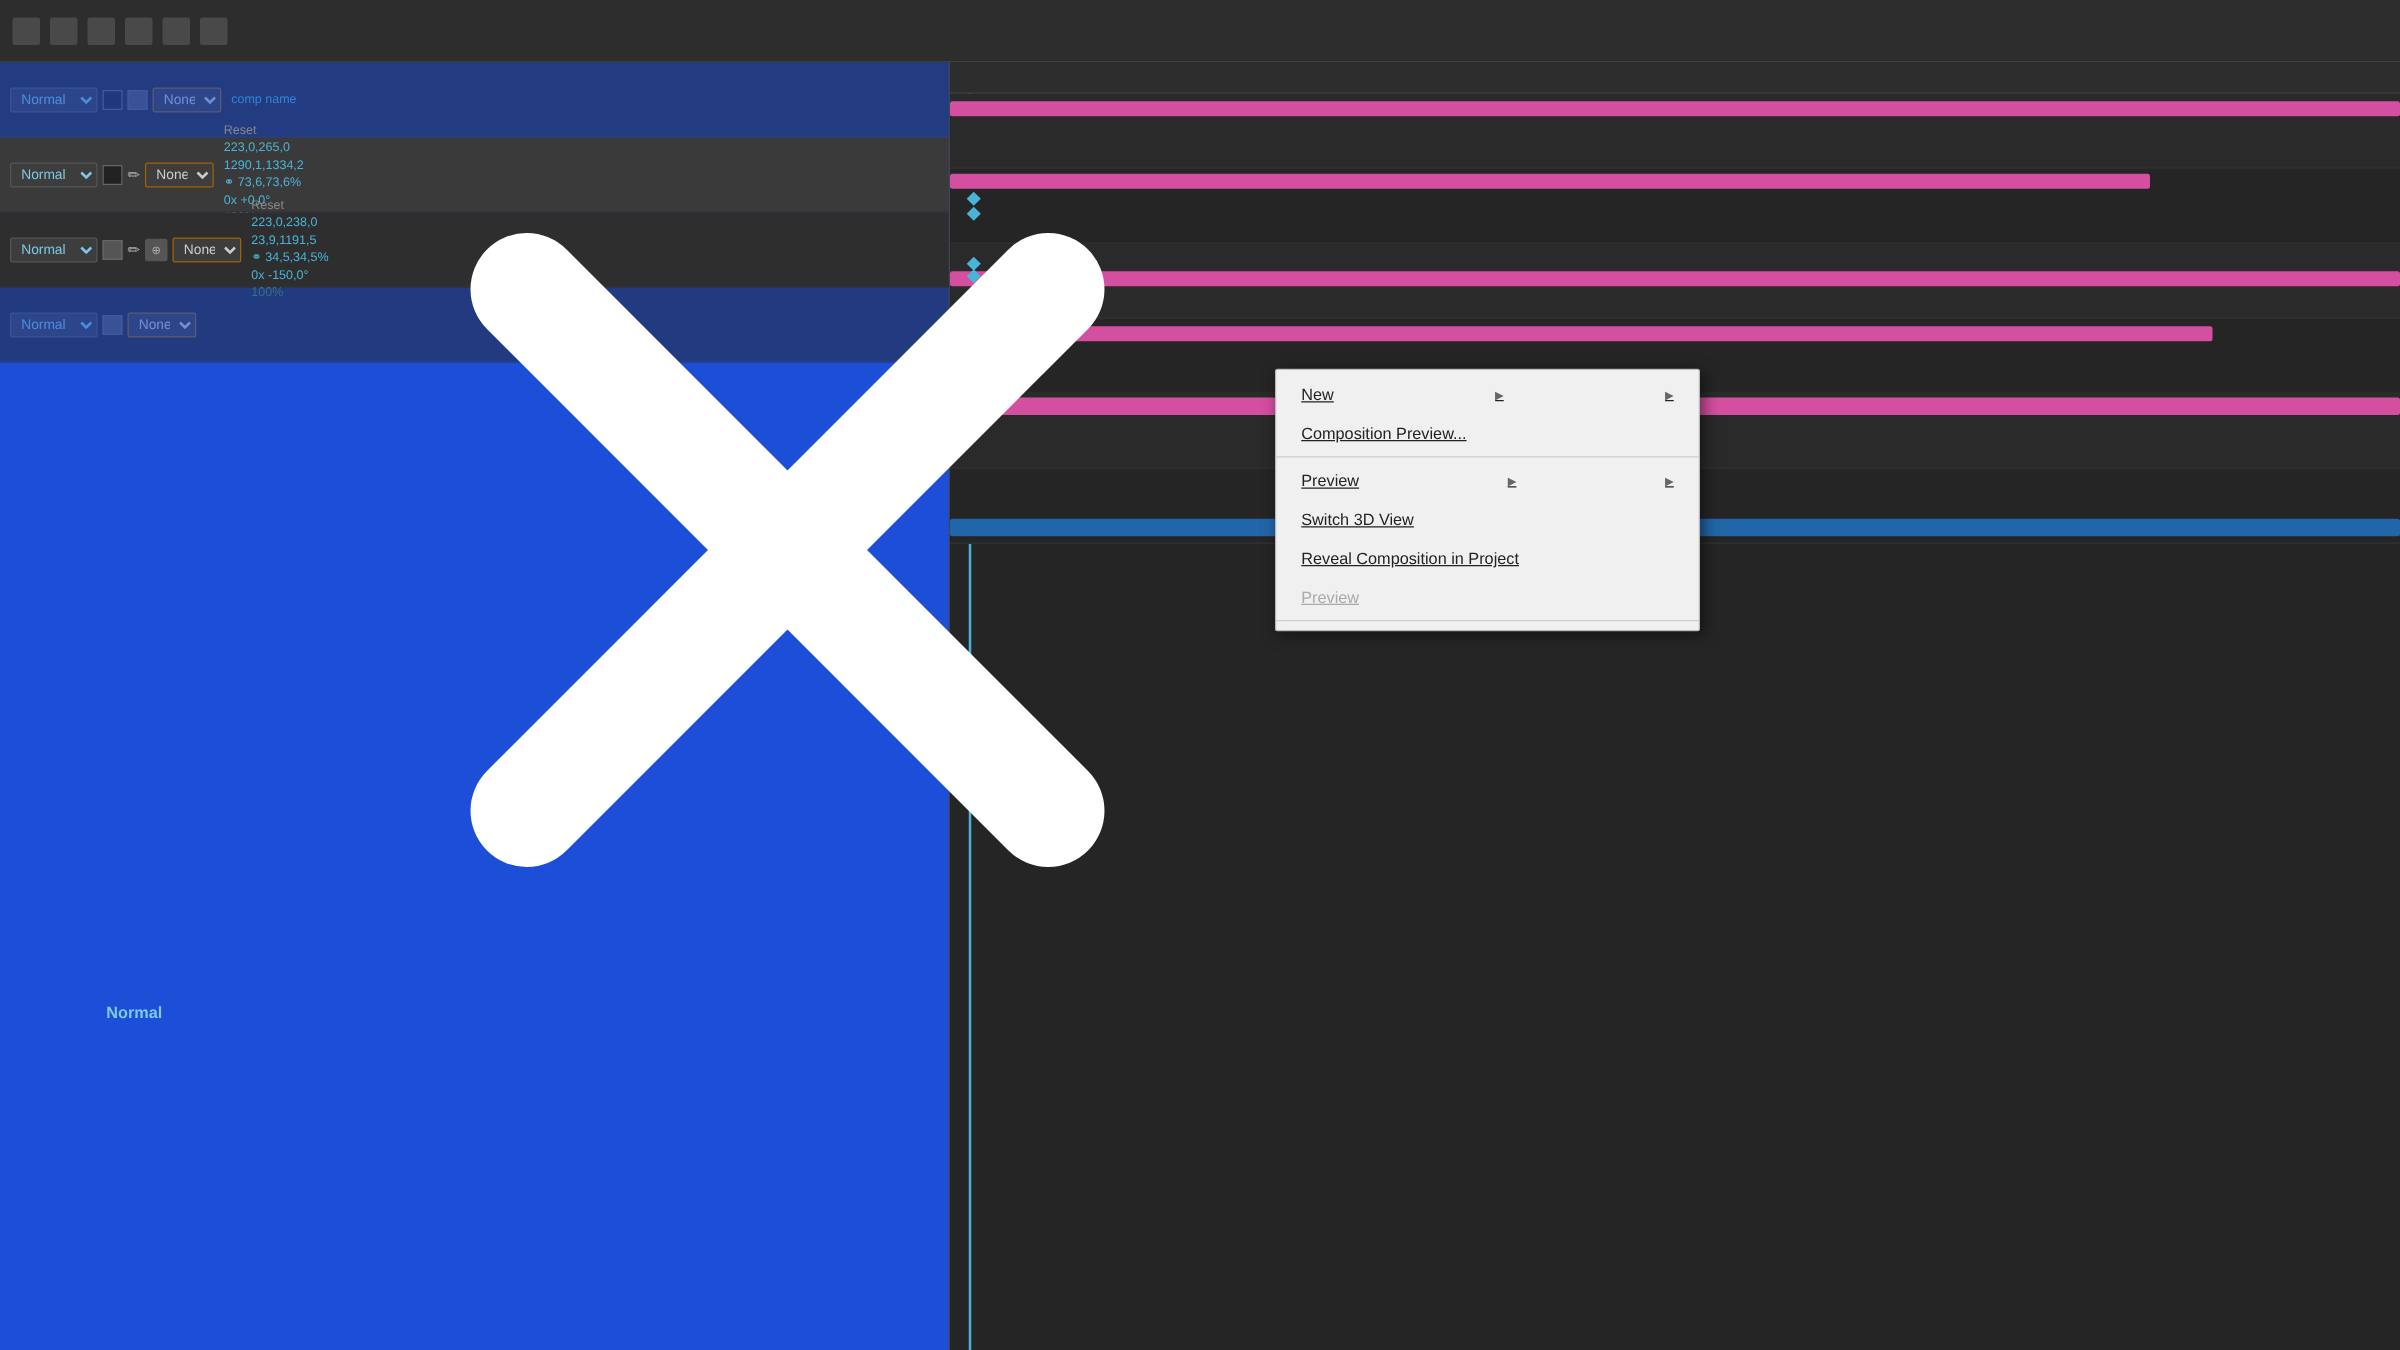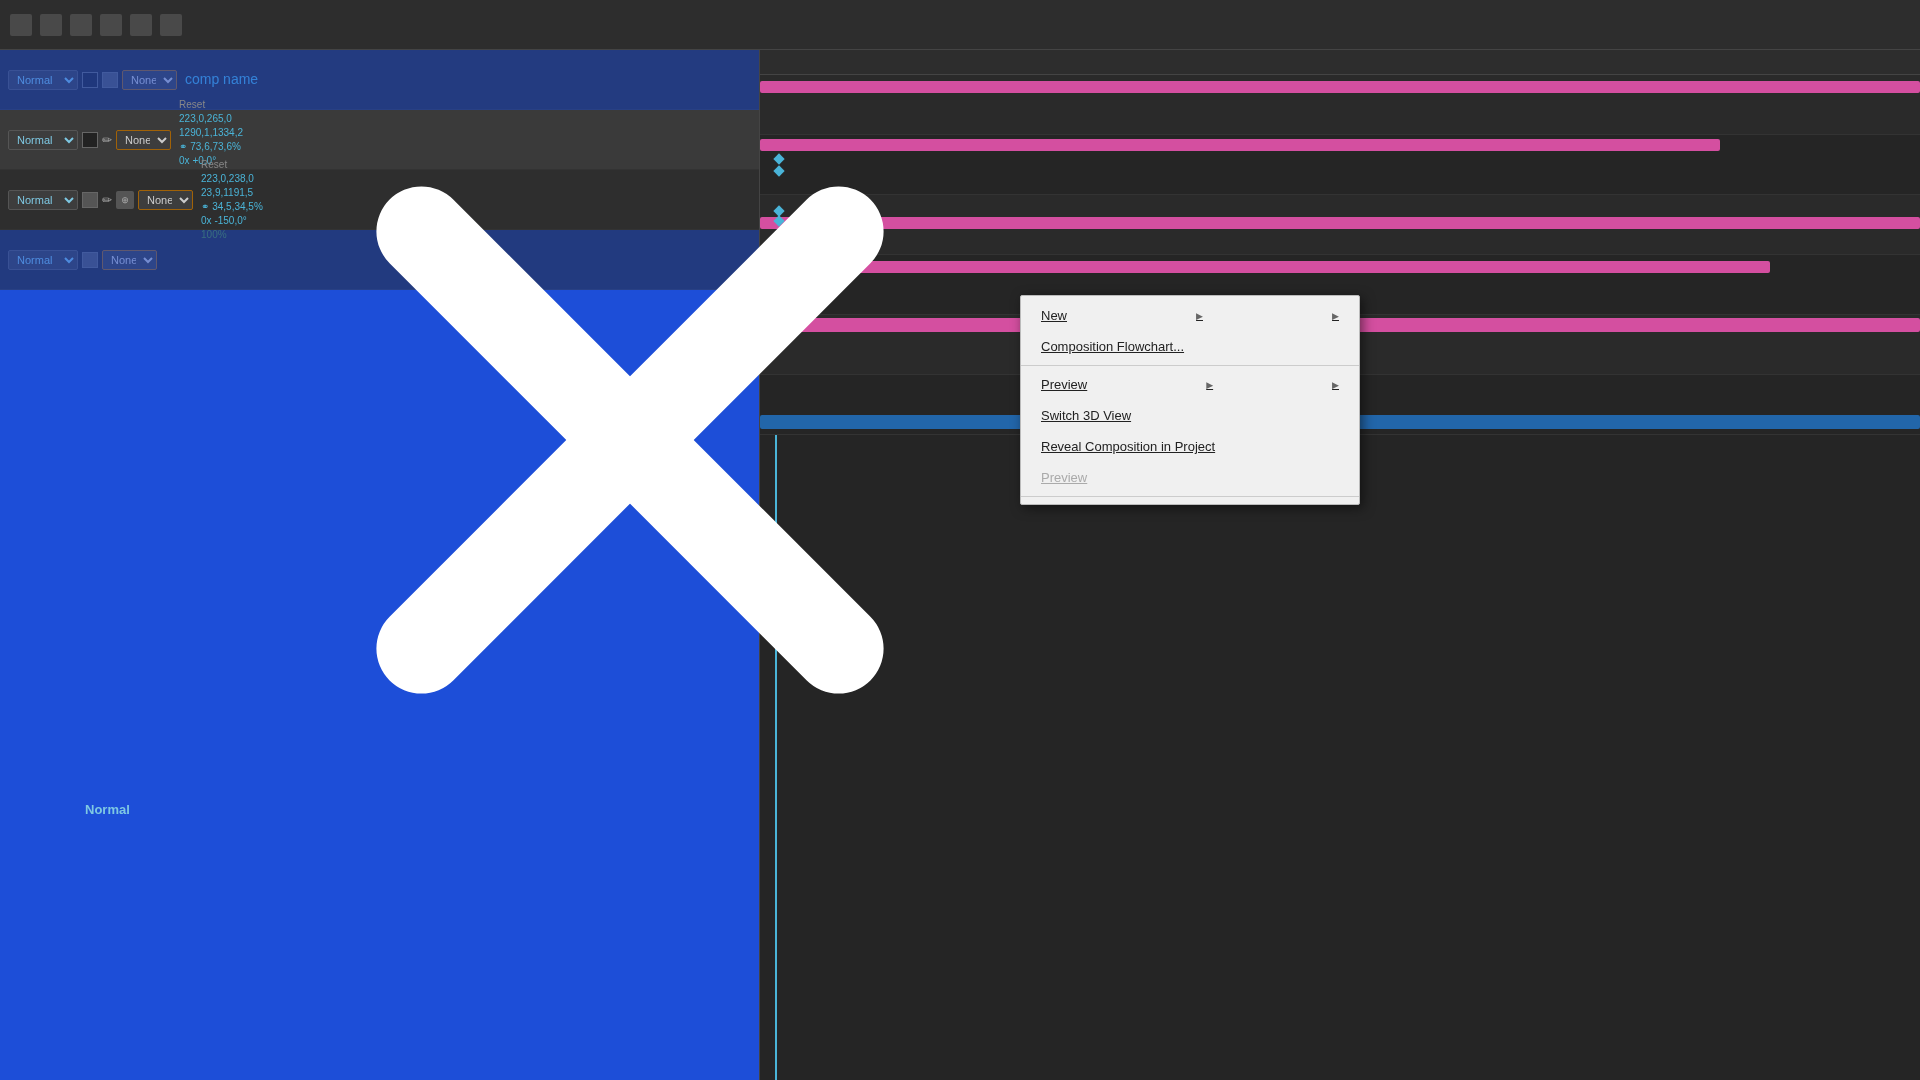--- a/index.html
+++ b/index.html
@@ -329,21 +329,21 @@
     <div class="layer-content-row">
       <select class="blend-dropdown">
         <option>Normal</option>
       </select>
       <div class="small-box dark"></div>
       <div class="small-box"></div>
       <select class="layer-none-dropdown">
         <option>None</option>
       </select>
       <div class="layer-props">
-        <span class="prop-value" style="color:#4ab4d8; font-size:14px;">comp name</span>
+        <span class="prop-value" style="color:#4ab4d8; font-size:10px;">comp name</span>
       </div>
     </div>
   </div>
 
   <div class="layer-row selected">
     <div class="layer-content-row">
       <select class="blend-dropdown">
         <option>Normal</option>
       </select>
       <div class="small-box dark"></div>
@@ -438,21 +438,21 @@
 </div>
 
 <div class="context-menu">
 
   <div class="menu-item has-submenu">
     <span>New</span>
     <span style="font-size:9px; color:#666;">▶</span>
   </div>
 
   <div class="menu-item">
-    <span>Composition Flowchart...</span>
+    <span>Composition Preview...</span>
   </div>
 
   <div class="menu-separator"></div>
 
   <div class="menu-item has-submenu">
     <span>Preview</span>
     <span style="font-size:9px; color:#666;">▶</span>
   </div>
 
   <div class="menu-item">

